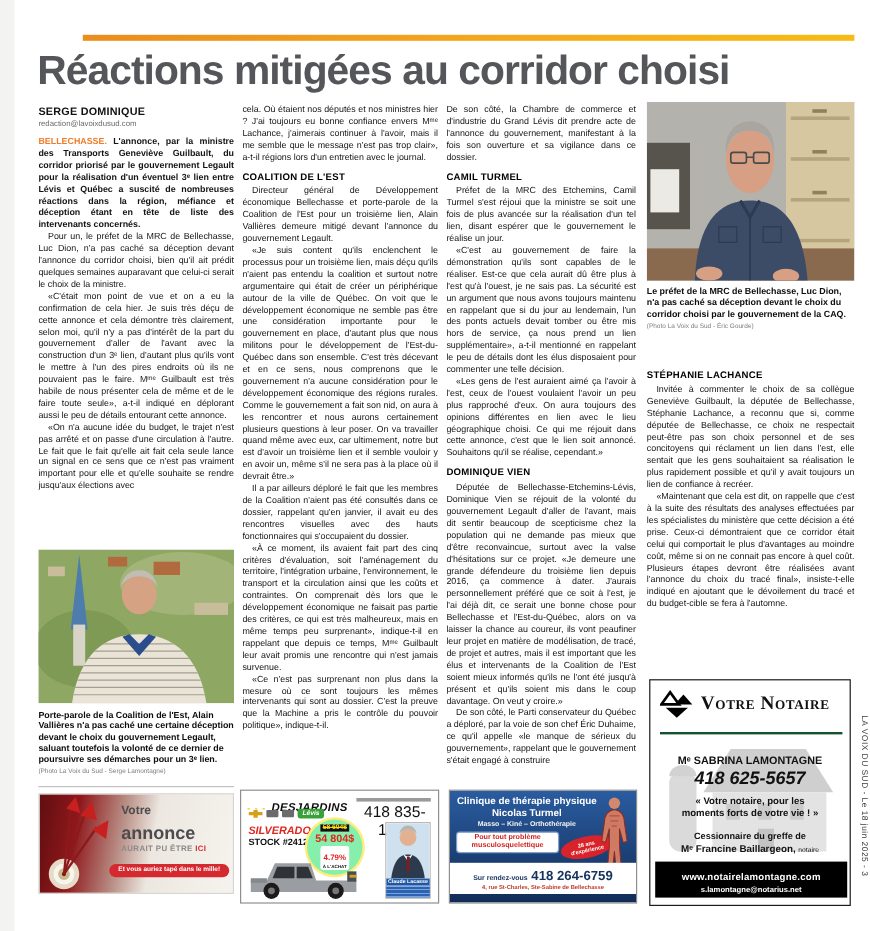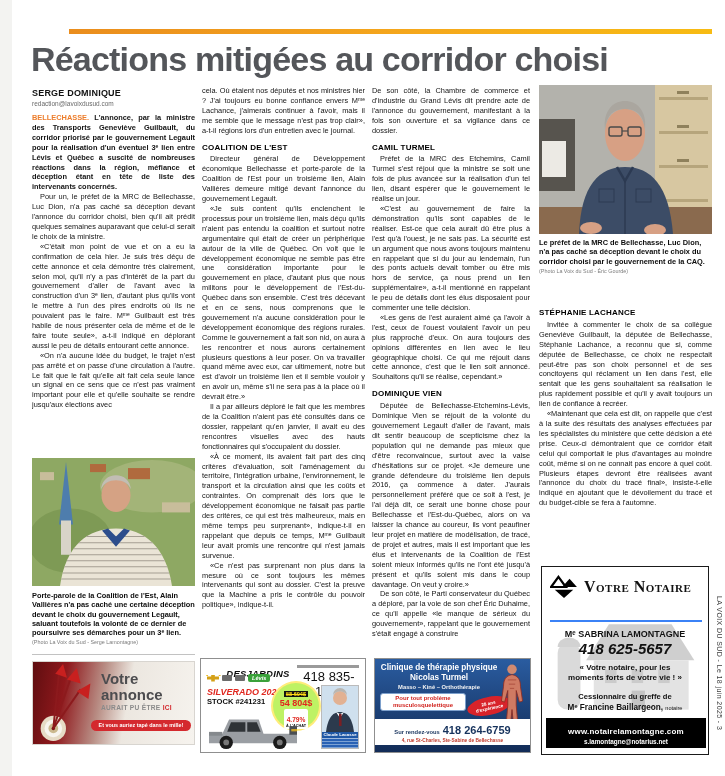--- a/index.html
+++ b/index.html
@@ -35,42 +35,42 @@
   #caption2 { left:527px; top:238px; width:173px; }
   .credit { font-size:5.4px; font-weight:400; color:#7c7c7c; }
   
   .edition { position:absolute; left:704px; top:556px; height:214px; writing-mode:vertical-rl;
              font-size:7px; color:#3c3c3c; letter-spacing:.4px; text-align:center; }
   
   #ad1 { position:absolute; left:20px; top:661px; width:163px; height:84px;
          background:linear-gradient(100deg,#5f0e10 0%,#8f181c 20%,#b98f86 42%,#ece7e0 58%,#f6f3ee 100%);
          border:1px solid #d8d5d0; }
   #ad1 svg.darts { position:absolute; left:4px; top:2px; width:58px; height:80px; }
-  .ad1-t1 { position:absolute; left:68px; top:8px;  font-size:15px; font-weight:800; color:#4c4c4f;text-align:right; }
+  .ad1-t1 { position:absolute; left:68px; top:8px;  font-size:10px; font-weight:800; color:#4c4c4f;text-align:right; }
   .ad1-t2 { position:absolute; left:68px; top:24px; font-size:15px; font-weight:800; color:#4c4c4f; }
   .ad1-t3 { position:absolute; left:68px; top:42px; font-size:6.6px; font-weight:700; color:#8a8a8a; letter-spacing:.3px; }
   .ad1-t3 .red { color:#d4292e; font-weight:800; }
   .ad1-btn { position:absolute; left:58px; top:58px; width:100px; height:11px; background:#d4292e;
              border-radius:6px; color:#fff; font-size:5.4px; font-weight:700; line-height:11px; text-align:center; }
   
   #ad2 { position:absolute; left:188px; top:658px; width:166px; height:95px;
          background:#fff; border:1px solid #8f8f8f; }
   .dj-dashes { color:#e8b70c; font-weight:900; font-size:7px; letter-spacing:1px; }
   .dj-brand  { font-size:9.5px; font-weight:900; font-style:italic; color:#0e0e0e; letter-spacing:.2px; }
   .dj-logo { position:absolute; left:5px; top:4px; }
   .dj-addrbar { position:absolute; left:96px; top:6px; width:62px; height:3px; background:#9a9a9a; }
   .dj-phone { position:absolute; left:96px; top:10px; width:64px; font-size:13px; font-weight:400; color:#111; text-align:center; }
   .dj-logorow { position:absolute; left:6px; top:15px; display:flex; align-items:center; gap:3px; }
   .dj-mark { width:10px; height:6px; background:#6b6b6b; border-radius:1px; }
   .dj-bowtie { width:12px; height:7px; background:#d4a017; clip-path:polygon(0 30%,35% 30%,35% 0,65% 0,65% 30%,100% 30%,100% 70%,65% 70%,65% 100%,35% 100%,35% 70%,0 70%); }
   .dj-city { background:#3aa13a; color:#fff; font-size:5.6px; font-style:italic; font-weight:700; padding:1px 4px; border-radius:2px; }
   .dj-model { position:absolute; left:6px; top:28px; font-size:9px;  font-weight:900; font-style:italic; color:#e0271f; }
   .dj-stock { position:absolute; left:6px; top:38px; font-size:7.6px; font-weight:800; color:#101010; }
-  .dj-burst { position:absolute; left:72px; top:24px; width:46px; height:46px; background:#bef264; border-radius:50%;
-              display:flex; flex-direction:column; align-items:center; justify-content:flex-end; gap:1px;
+  .dj-burst { position:absolute; left:55px; top:24px; width:46px; height:46px; background:#86efac; border-radius:50%;
+              display:flex; flex-direction:column; align-items:center; justify-content:center; gap:1px;
               box-shadow:0 0 0 2px #ffec7a; }
   .dj-old   { background:#111; color:#ffd913; font-size:5.6px; font-weight:800; padding:0 2px; text-decoration:line-through; }
   .dj-price { color:#e0271f; font-size:9px; font-weight:900; }
   .dj-rate  { background:#fff; border-radius:2px; padding:0 2px; text-align:center; line-height:1; }
   .dj-rate .pct  { color:#e0271f; font-size:6.6px; font-weight:900; }
   .dj-rate .note { display:block; color:#111; font-size:3.8px; font-weight:700; }
   #ad2 svg.truck { position:absolute; left:2px; top:48px; width:100px; height:44px; }
   .dj-rep { position:absolute; left:120px; top:26px; width:38px; height:64px; border:1px solid #bbb; }
   .dj-rep svg { display:block; width:100%; height:46px; }
   .dj-repname { background:#1e57a5; color:#fff; font-size:4.4px; font-weight:800; text-align:center; line-height:6px; }
@@ -88,21 +88,21 @@
               transform:rotate(-12deg); text-align:center; font-size:4.6px; font-weight:800; line-height:5.4px;
               display:flex; flex-direction:column; justify-content:center; }
   .cl-bot { position:absolute; left:0; bottom:7px; width:100%; background:#fff; text-align:center; padding:1px 0 2px; }
   .cl-rdv { font-size:5.8px; font-weight:800; color:#16325c; margin-right:3px; }
   .cl-tel { font-size:11px; font-weight:900; color:#16325c; }
   .cl-addr { display:block; font-size:4.8px; font-weight:700; color:#c0392b; }
   #ad3 svg.anatomy { position:absolute; right:4px; top:4px; width:28px; height:74px; }
   
   #ad4 { position:absolute; left:529px; top:566px; width:168px; height:189px; background:#fff; border:1px solid #1a1a1a; }
   .no-head { position:absolute; left:8px; top:8px; width:152px; display:flex; align-items:center; gap:6px;
-             border-bottom:2px solid #3b82f6; padding-bottom:21px; }
+             border-bottom:2px solid #14532d; padding-bottom:11px; }
   .no-head svg { width:28px; height:24px; }
   .no-brand { font-family:"Liberation Serif", serif; font-variant:small-caps; font-size:16px; font-weight:800; color:#111; letter-spacing:.5px; }
   #ad4 svg.house { position:absolute; left:6px; top:42px; width:156px; height:112px; opacity:.32; }
   .no-name  { position:absolute; left:0; top:62px;  width:100%; text-align:center; font-size:9px;  font-weight:800; color:#111; }
   .no-tel   { position:absolute; left:0; top:73px;  width:100%; text-align:center; font-size:15px; font-weight:800; color:#111;font-style:italic; }
   .no-quote { position:absolute; left:0; top:96px;  width:100%; text-align:center; font-size:8px; font-weight:800; line-height:10px; color:#111; }
   .no-cess  { position:absolute; left:0; top:125px; width:100%; text-align:center; font-size:7.6px; font-weight:800; color:#111; }
   .no-baill { position:absolute; left:0; top:136px; width:100%; text-align:center; font-size:8.2px; font-weight:800; color:#111; }
   .no-baill .sfx { font-size:5.6px; font-weight:400; }
   .no-bar { position:absolute; left:4px; bottom:6px; width:160px; background:#000; color:#fff; text-align:center; padding:2px 0 3px; }

